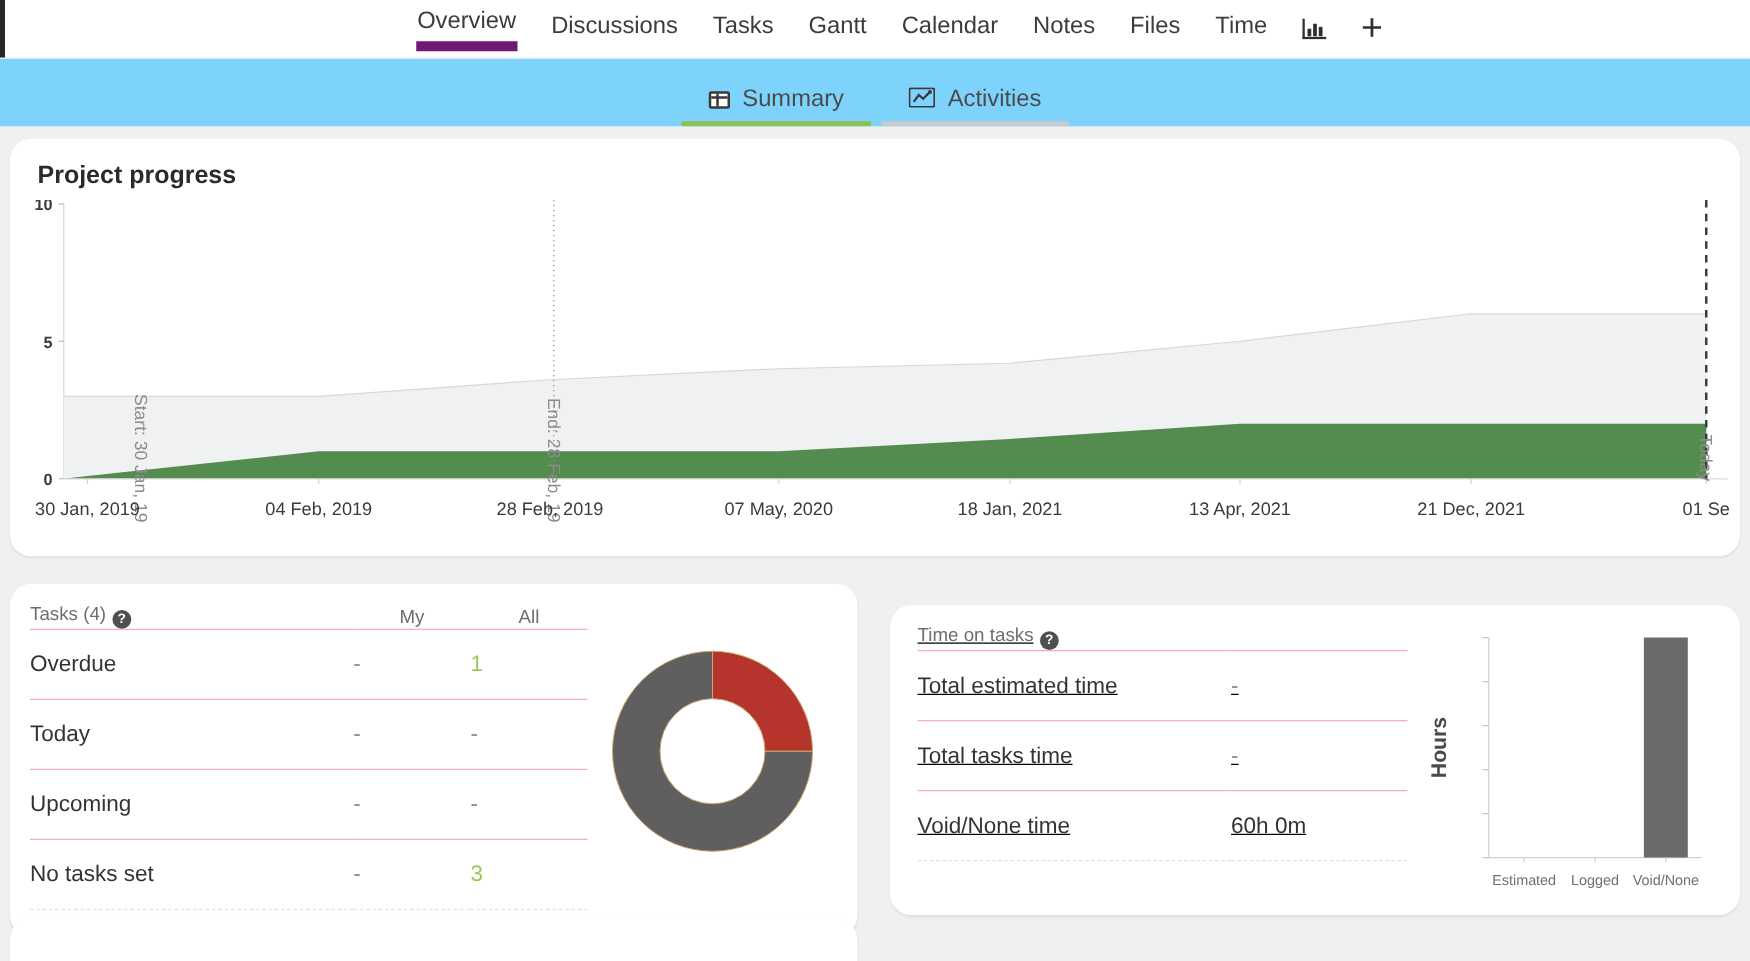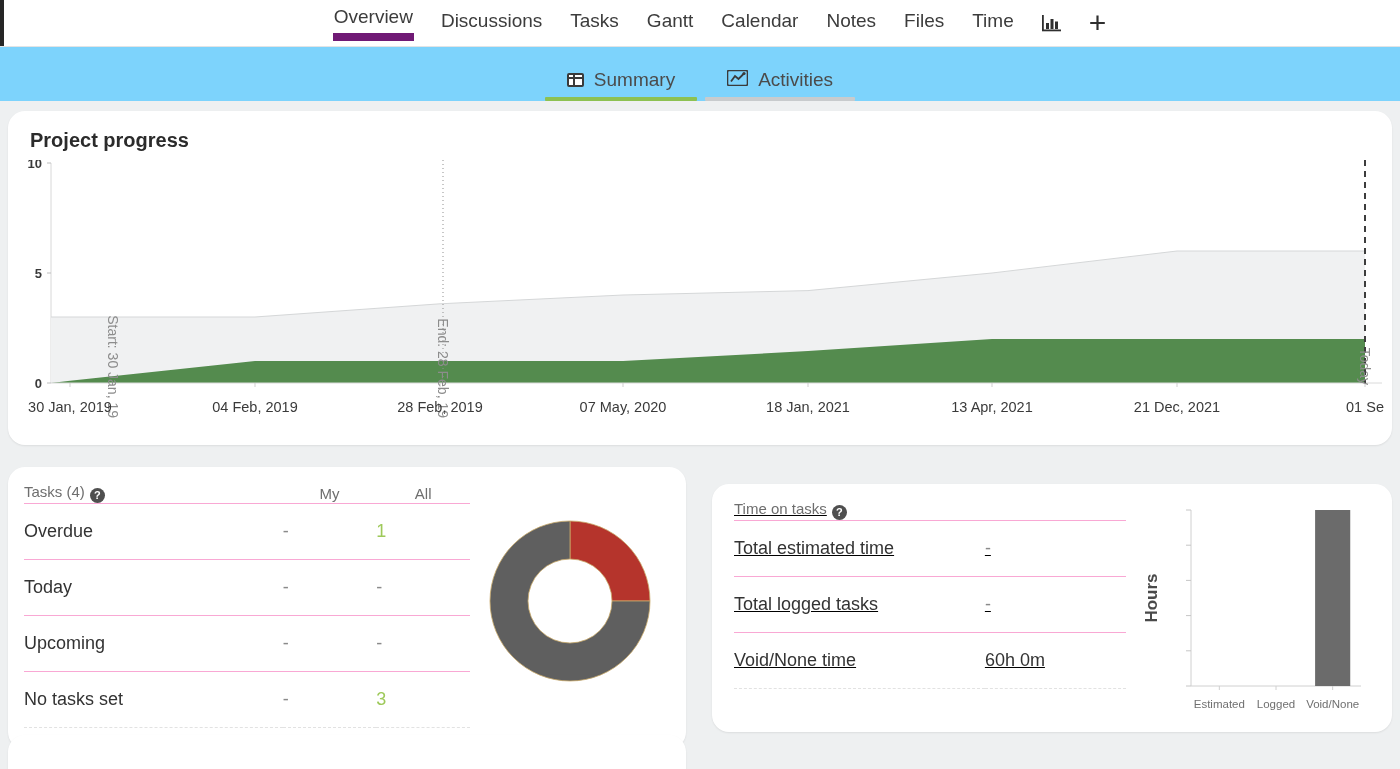--- a/index.html
+++ b/index.html
@@ -364,21 +364,21 @@
               <th style="width:64%"><span>Time on tasks</span><span class="help-icon">?</span></th>
               <th style="width:36%"></th>
             </tr>
           </thead>
           <tbody>
             <tr>
               <td class="cell-label">Total estimated time</td>
               <td class="cell-label" style="color:#8a8a8a">-</td>
             </tr>
             <tr>
-              <td class="cell-label">Total logged tasks</td>
+              <td class="cell-label">Total tasks time</td>
               <td class="cell-label" style="color:#8a8a8a">-</td>
             </tr>
             <tr>
               <td class="cell-label">Void/None time</td>
               <td class="cell-label">60h 0m</td>
             </tr>
           </tbody>
         </table>
       </div>
       <div class="bar-wrap">

